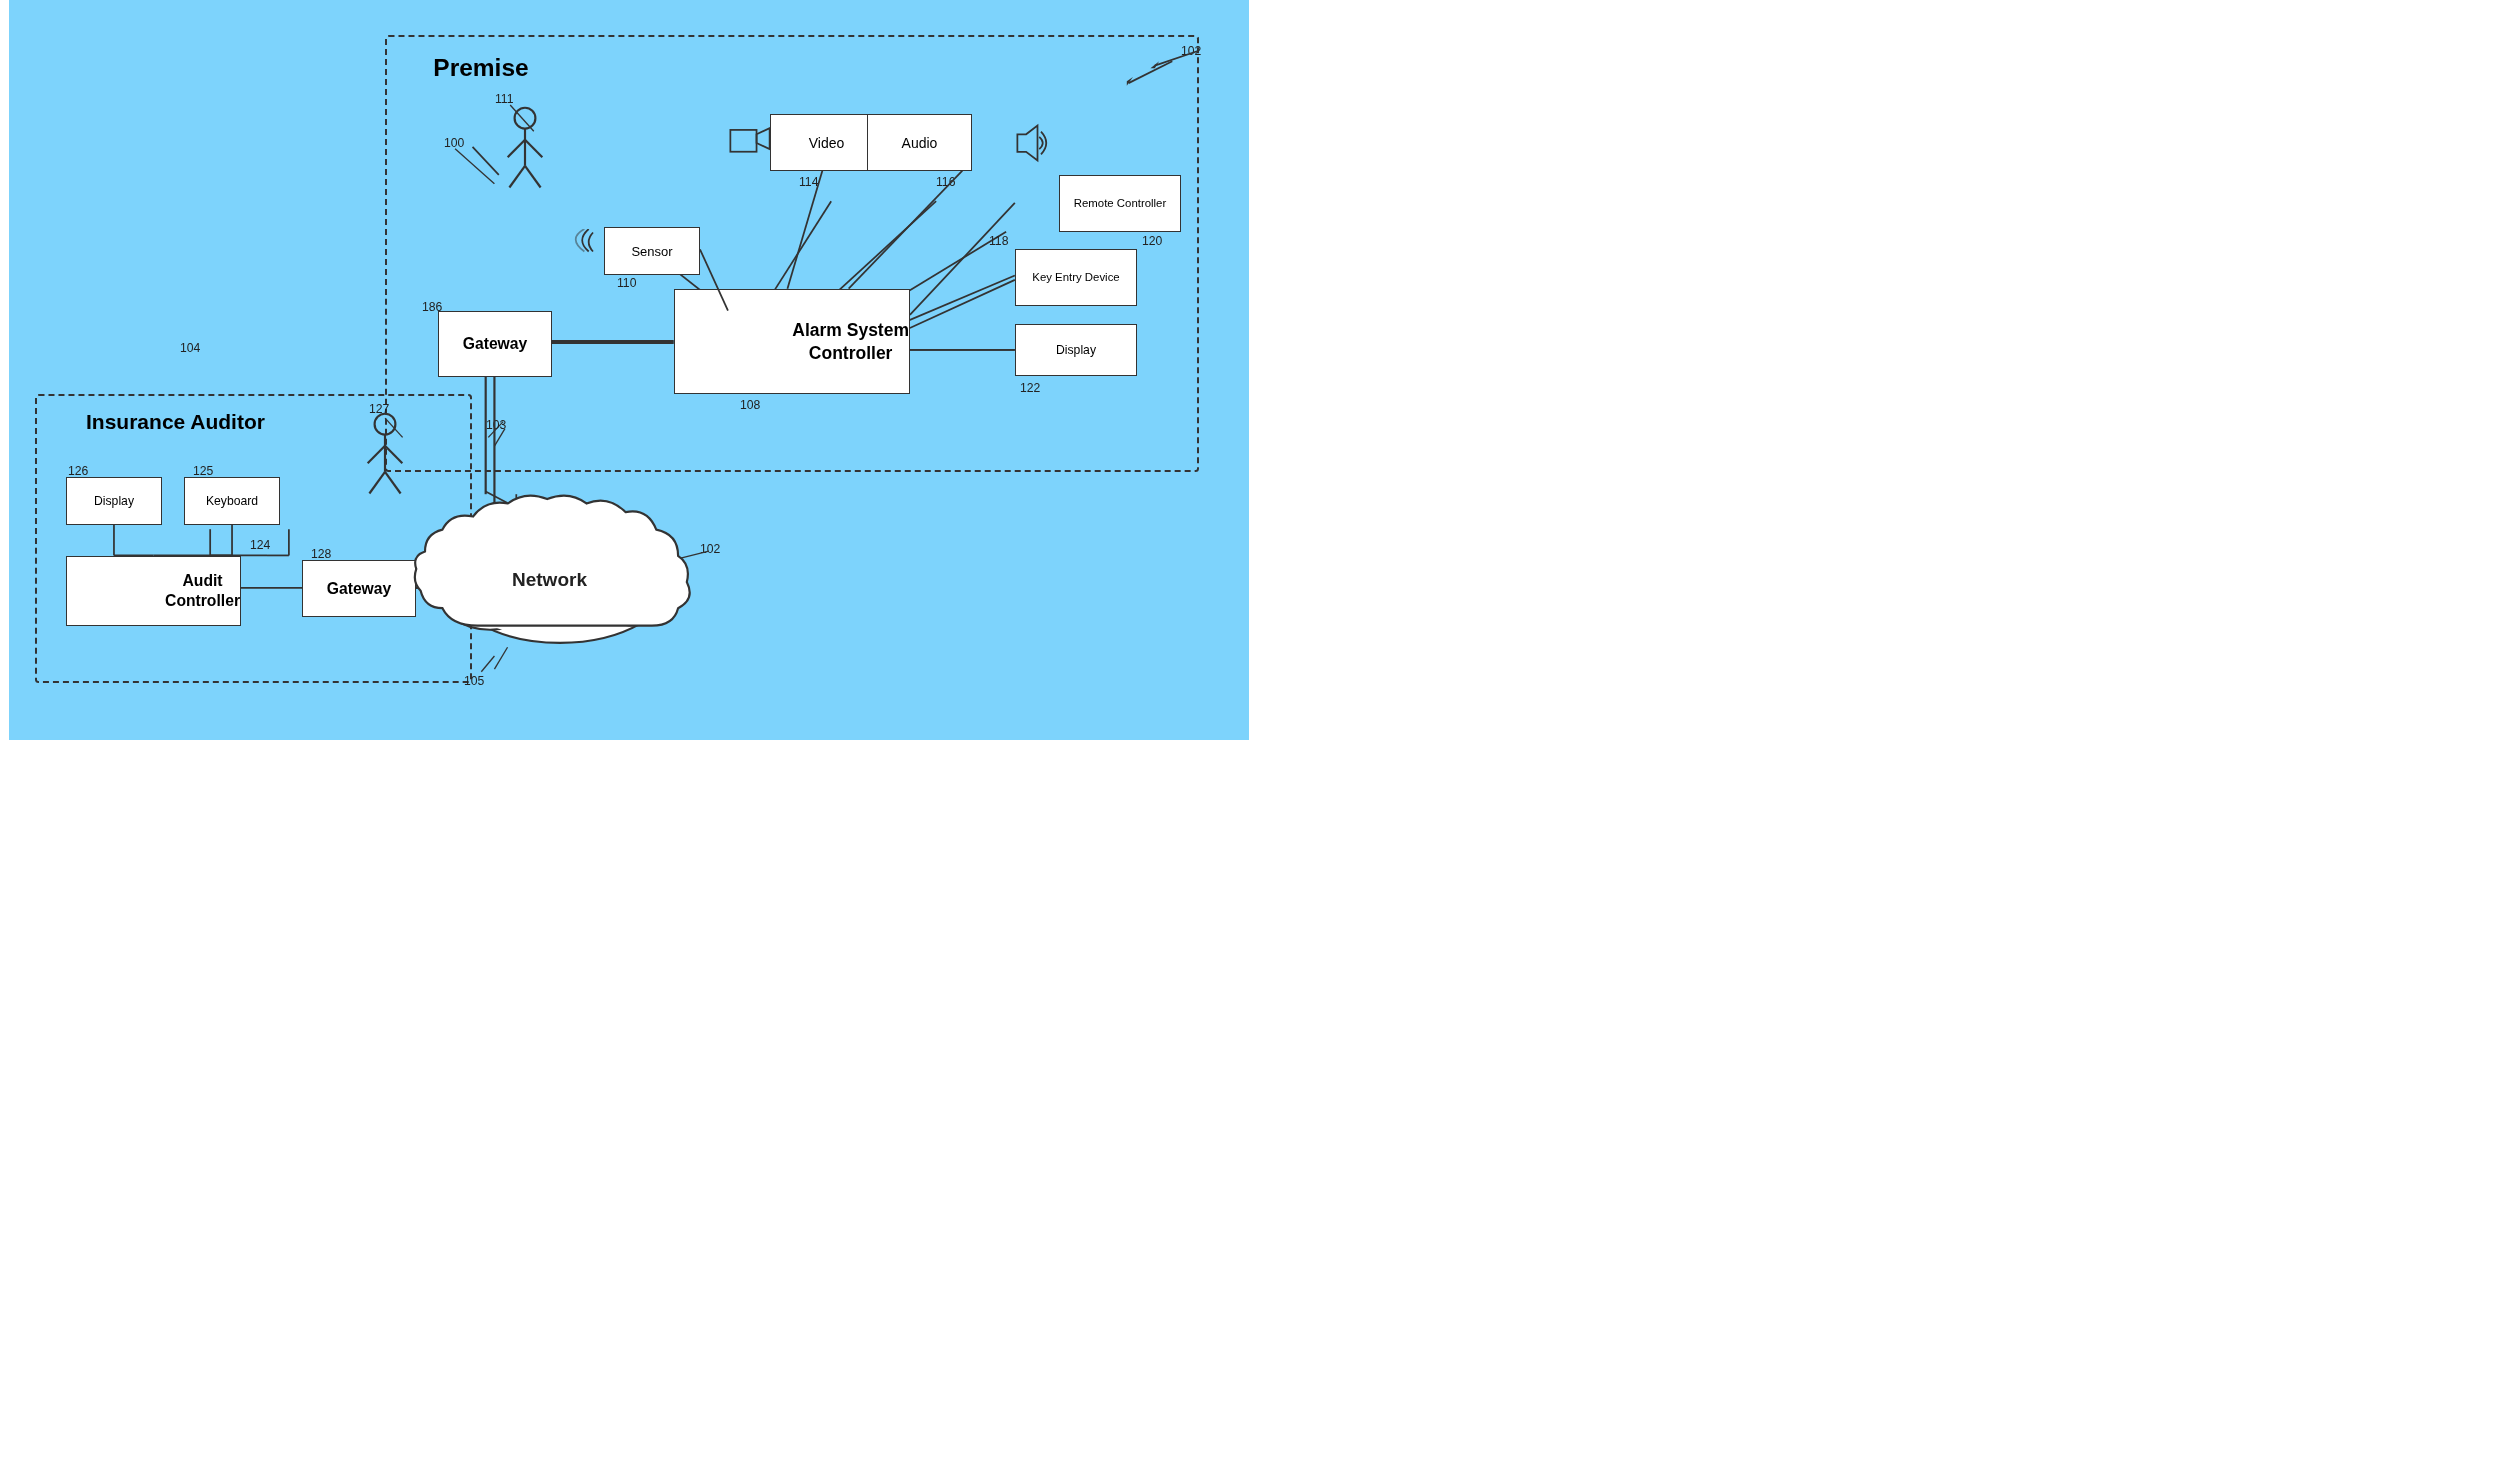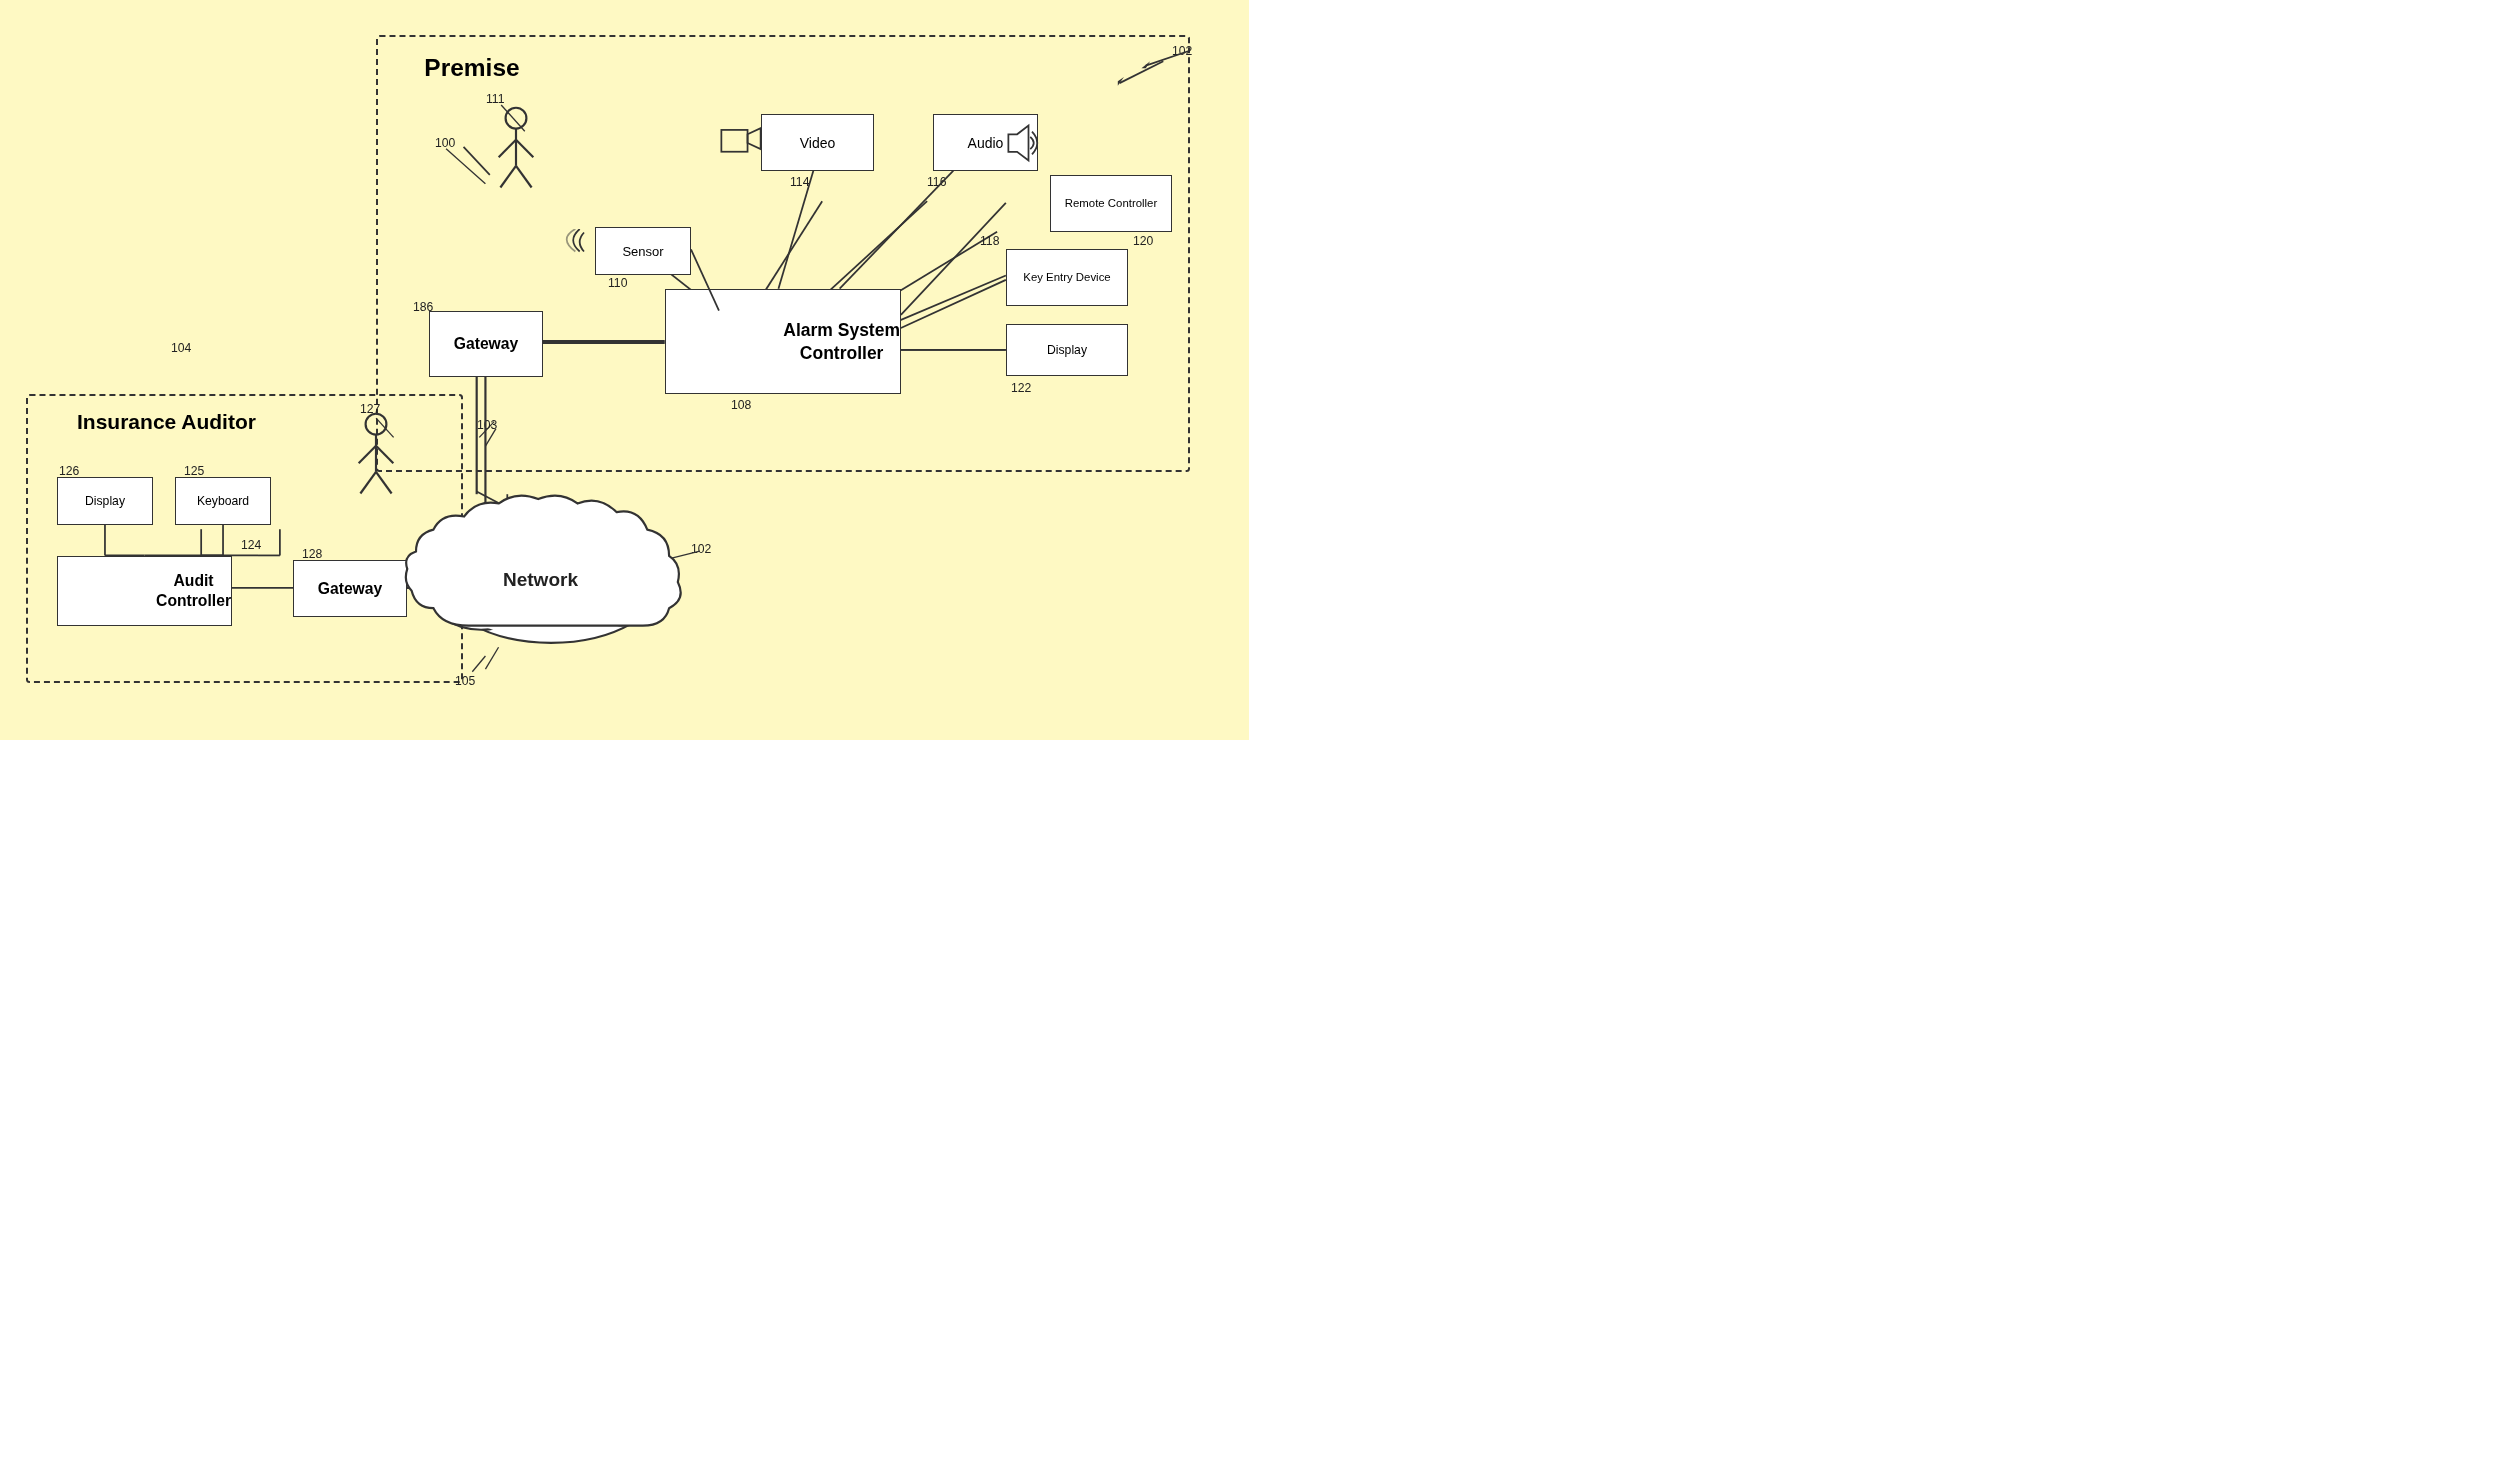--- a/index.html
+++ b/index.html
@@ -8,21 +8,22 @@
       font-family: Arial, sans-serif;
       width: 1249px;
       height: 740px;
       overflow: hidden;
       position: relative;
     }
     .diagram-container {
       position: relative;
       width: 1249px;
       height: 740px;
-      background: #fef9c3;
+      background: #7dd3fc;
+      margin-left: 9px;
     }
 
     
     .dashed-box {
       position: absolute;
       border: 2.2px dashed #333;
       border-radius: 3.5px;
     }
 
     
@@ -177,21 +178,21 @@
     <span>Video</span>
   </div>
 
   <svg style="position:absolute; left: 717px; top: 121px; width:48px; height:44px;" viewBox="0 0 55 50" width="48" height="44">
     <rect x="5" y="10" width="30" height="25" fill="none" stroke="#333" stroke-width="2"></rect>
     <polygon points="35,15 50,8 50,32 35,25" fill="none" stroke="#333" stroke-width="2"></polygon>
   </svg>
 
   <div class="label" style="left: 790px; top: 175px;">114</div>
 
-  <div class="solid-box" style="left: 933px; top: 114px; width: 105px; height: 57px; font-size: 14px;">
+  <div class="solid-box" style="left: 858px; top: 114px; width: 105px; height: 57px; font-size: 14px;">
     <span>Audio</span>
   </div>
 
   <svg style="position:absolute; left: 1004px; top: 121px; width:35px; height:44px;" viewBox="0 0 40 50" width="35" height="44">
     <polygon points="5,15 5,35 15,35 28,45 28,5 15,15" fill="none" stroke="#333" stroke-width="2"></polygon>
     <path d="M 30,18 Q 38,25 30,32" fill="none" stroke="#333" stroke-width="2"></path>
     <path d="M 32,12 Q 44,25 32,38" fill="none" stroke="#333" stroke-width="2"></path>
   </svg>
 
   <div class="label" style="left: 927px; top: 175px;">116</div>

